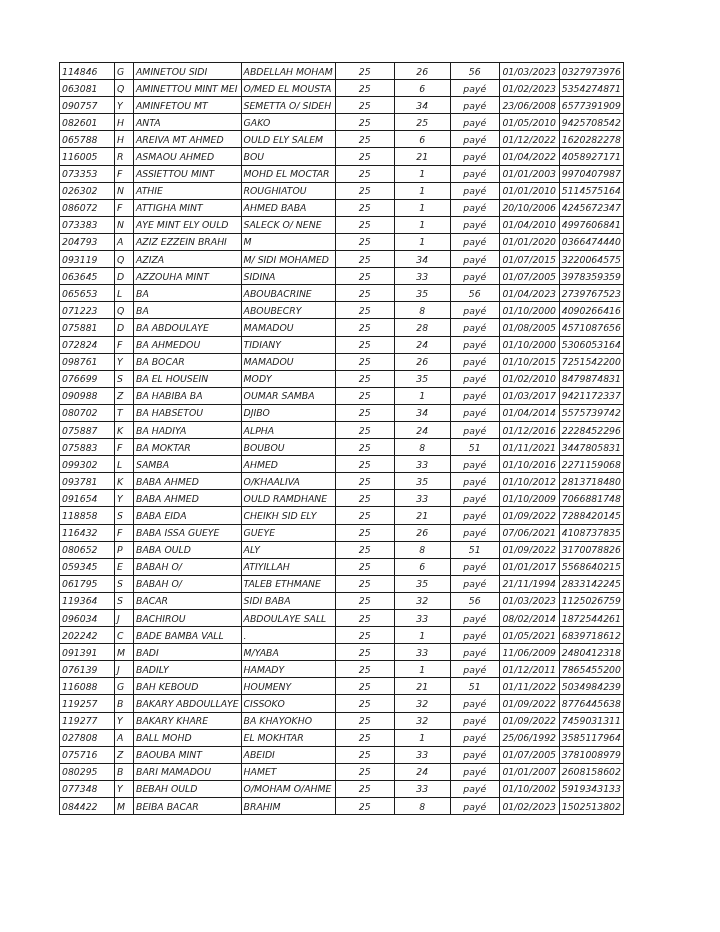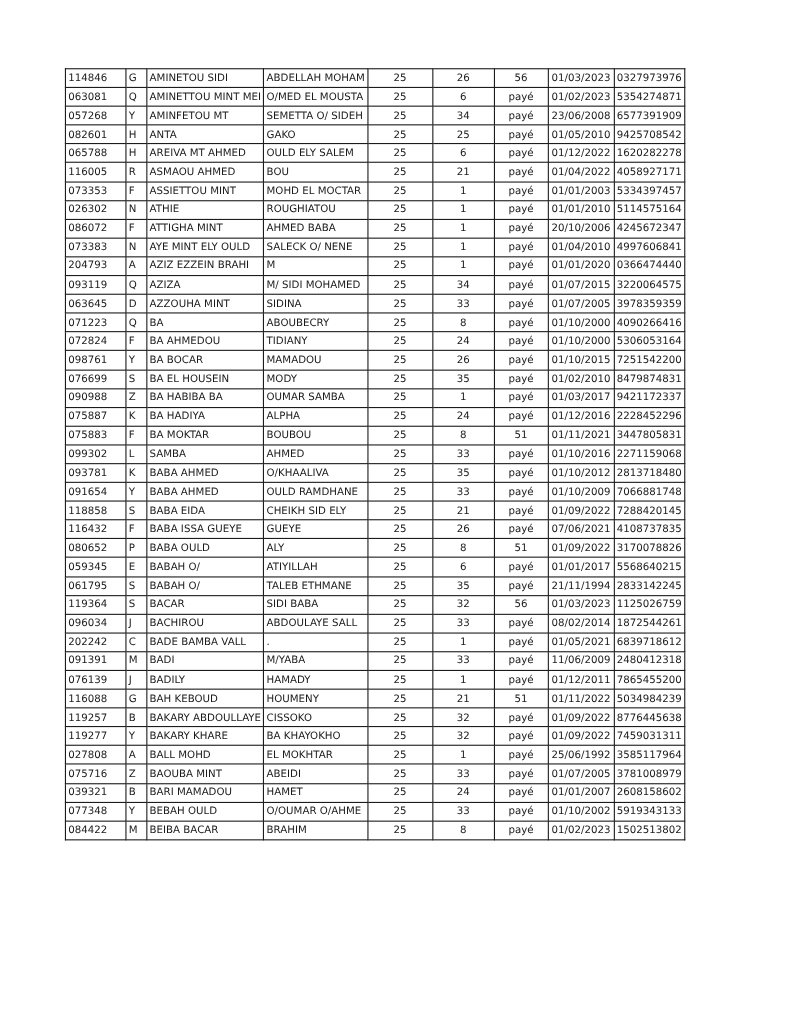--- a/index.html
+++ b/index.html
@@ -3,20 +3,21 @@
 <meta charset="utf-8">
 <style>
   html, body { margin: 0; padding: 0; background: #ffffff; }
   body { width: 720px; height: 932px; position: relative; overflow: hidden; }
   #tbl {
     position: absolute; left: 59px; top: 62px;
     border-collapse: collapse;
     font-family: "DejaVu Sans", sans-serif;
     font-size: 9.3px; color: #1a1a1a;
     table-layout: fixed;
+    font-style: italic;
   }
   #tbl td {
     border: 1.3px solid #1c1c1c;
     height: 16.1px; padding: 0 2px;
     white-space: nowrap; overflow: hidden;
     line-height: 15px;
   }
   #tbl td.c { text-align: center; }
   #tbl td.r { text-align: right; }
 </style>
@@ -52,21 +53,21 @@
         <td>Q</td>
         <td>AMINETTOU MINT MEI</td>
         <td>O/MED EL MOUSTA</td>
         <td class="c">25</td>
         <td class="c">6</td>
         <td class="c">payé</td>
         <td class="c">01/02/2023</td>
         <td class="r">5354274871</td>
       </tr>
       <tr>
-        <td>057268</td>
+        <td>090757</td>
         <td>Y</td>
         <td>AMINFETOU MT</td>
         <td>SEMETTA O/ SIDEH</td>
         <td class="c">25</td>
         <td class="c">34</td>
         <td class="c">payé</td>
         <td class="c">23/06/2008</td>
         <td class="r">6577391909</td>
       </tr>
       <tr>
@@ -104,21 +105,21 @@
       </tr>
       <tr>
         <td>073353</td>
         <td>F</td>
         <td>ASSIETTOU MINT</td>
         <td>MOHD EL MOCTAR</td>
         <td class="c">25</td>
         <td class="c">1</td>
         <td class="c">payé</td>
         <td class="c">01/01/2003</td>
-        <td class="r">5334397457</td>
+        <td class="r">9970407987</td>
       </tr>
       <tr>
         <td>026302</td>
         <td>N</td>
         <td>ATHIE</td>
         <td>ROUGHIATOU</td>
         <td class="c">25</td>
         <td class="c">1</td>
         <td class="c">payé</td>
         <td class="c">01/01/2010</td>
@@ -173,31 +174,53 @@
         <td>D</td>
         <td>AZZOUHA MINT</td>
         <td>SIDINA</td>
         <td class="c">25</td>
         <td class="c">33</td>
         <td class="c">payé</td>
         <td class="c">01/07/2005</td>
         <td class="r">3978359359</td>
       </tr>
       <tr>
+        <td>065653</td>
+        <td>L</td>
+        <td>BA</td>
+        <td>ABOUBACRINE</td>
+        <td class="c">25</td>
+        <td class="c">35</td>
+        <td class="c">56</td>
+        <td class="c">01/04/2023</td>
+        <td class="r">2739767523</td>
+      </tr>
+      <tr>
         <td>071223</td>
         <td>Q</td>
         <td>BA</td>
         <td>ABOUBECRY</td>
         <td class="c">25</td>
         <td class="c">8</td>
         <td class="c">payé</td>
         <td class="c">01/10/2000</td>
         <td class="r">4090266416</td>
       </tr>
       <tr>
+        <td>075881</td>
+        <td>D</td>
+        <td>BA ABDOULAYE</td>
+        <td>MAMADOU</td>
+        <td class="c">25</td>
+        <td class="c">28</td>
+        <td class="c">payé</td>
+        <td class="c">01/08/2005</td>
+        <td class="r">4571087656</td>
+      </tr>
+      <tr>
         <td>072824</td>
         <td>F</td>
         <td>BA AHMEDOU</td>
         <td>TIDIANY</td>
         <td class="c">25</td>
         <td class="c">24</td>
         <td class="c">payé</td>
         <td class="c">01/10/2000</td>
         <td class="r">5306053164</td>
       </tr>
@@ -228,20 +251,31 @@
         <td>Z</td>
         <td>BA HABIBA BA</td>
         <td>OUMAR SAMBA</td>
         <td class="c">25</td>
         <td class="c">1</td>
         <td class="c">payé</td>
         <td class="c">01/03/2017</td>
         <td class="r">9421172337</td>
       </tr>
       <tr>
+        <td>080702</td>
+        <td>T</td>
+        <td>BA HABSETOU</td>
+        <td>DJIBO</td>
+        <td class="c">25</td>
+        <td class="c">34</td>
+        <td class="c">payé</td>
+        <td class="c">01/04/2014</td>
+        <td class="r">5575739742</td>
+      </tr>
+      <tr>
         <td>075887</td>
         <td>K</td>
         <td>BA HADIYA</td>
         <td>ALPHA</td>
         <td class="c">25</td>
         <td class="c">24</td>
         <td class="c">payé</td>
         <td class="c">01/12/2016</td>
         <td class="r">2228452296</td>
       </tr>
@@ -448,35 +482,35 @@
         <td>Z</td>
         <td>BAOUBA MINT</td>
         <td>ABEIDI</td>
         <td class="c">25</td>
         <td class="c">33</td>
         <td class="c">payé</td>
         <td class="c">01/07/2005</td>
         <td class="r">3781008979</td>
       </tr>
       <tr>
-        <td>039321</td>
+        <td>080295</td>
         <td>B</td>
         <td>BARI MAMADOU</td>
         <td>HAMET</td>
         <td class="c">25</td>
         <td class="c">24</td>
         <td class="c">payé</td>
         <td class="c">01/01/2007</td>
         <td class="r">2608158602</td>
       </tr>
       <tr>
         <td>077348</td>
         <td>Y</td>
         <td>BEBAH OULD</td>
-        <td>O/OUMAR O/AHME</td>
+        <td>O/MOHAM O/AHME</td>
         <td class="c">25</td>
         <td class="c">33</td>
         <td class="c">payé</td>
         <td class="c">01/10/2002</td>
         <td class="r">5919343133</td>
       </tr>
       <tr>
         <td>084422</td>
         <td>M</td>
         <td>BEIBA BACAR</td>

